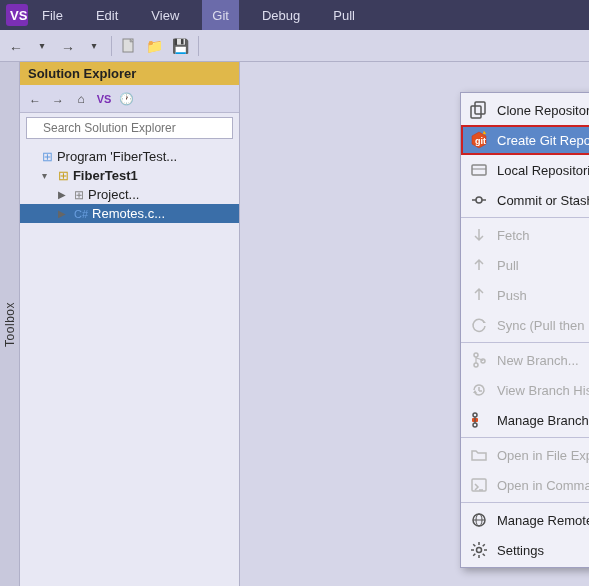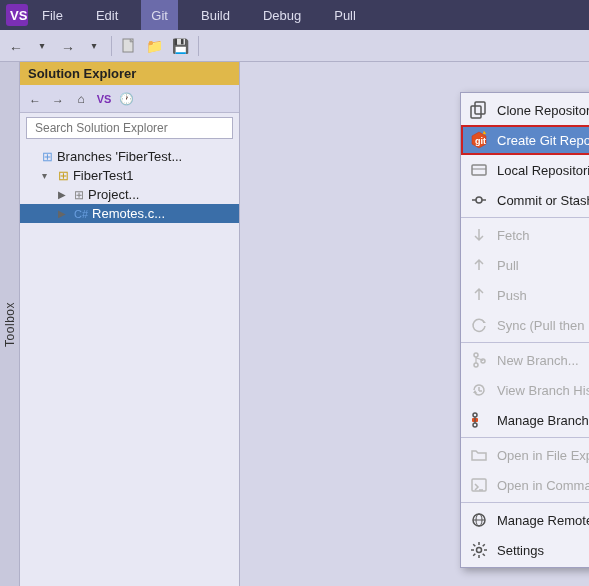--- a/index.html
+++ b/index.html
@@ -128,21 +128,21 @@
       color: #444;
       cursor: pointer;
       border-radius: 2px;
     }
     .search-box {
       margin: 4px 6px;
       background: white;
       border: 1px solid #b0b0c8;
       display: flex;
       align-items: center;
-      padding: 2px 8px;
+      padding: 2px 16px;
       height: 22px;
     }
     .search-box input {
       border: none;
       outline: none;
       width: 100%;
       font-size: 12px;
       color: #888;
       background: transparent;
     }
@@ -235,22 +235,22 @@
 
 <div class="title-bar">
 
   <svg class="vs-icon" viewBox="0 0 22 22">
     <rect width="22" height="22" rx="3" fill="#7b2fb5"></rect>
     <text x="4" y="16" font-size="13" fill="white" font-weight="bold" font-family="sans-serif">VS</text>
   </svg>
   <div class="menu-bar">
     <div class="menu-item">File</div>
     <div class="menu-item">Edit</div>
+    <div class="menu-item">View</div>
     <div class="menu-item active">Git</div>
-    <div class="menu-item">Build</div>
     <div class="menu-item">Debug</div>
     <div class="menu-item">Pull</div>
   </div>
 </div>
 
 <div class="toolbar">
   <div class="toolbar-btn">←</div>
   <div class="toolbar-btn" style="font-size:10px">▾</div>
   <div class="toolbar-btn">→</div>
   <div class="toolbar-btn" style="font-size:10px">▾</div>
@@ -284,27 +284,27 @@
       <div class="sol-btn">🕐</div>
     </div>
     <div class="search-box">
       <input type="text" placeholder="Search Solution Explorer" style="">
     </div>
     <div class="tree-area">
 
       <div class="tree-item">
         <span class="expand-icon"></span>
         <span style="color:#6a9fe0; font-size:13px;">⊞</span>
-        <span>Branches 'FiberTest...</span>
+        <span>Program 'FiberTest...</span>
       </div>
 
       <div class="tree-item" style="padding-left: 22px;">
         <span class="expand-icon">▾</span>
         <span style="color:#c8a020;">⊞</span>
-        <span style="font-weight:normal;">FiberTest1</span>
+        <span style="font-weight:bold;">FiberTest1</span>
       </div>
 
       <div class="tree-item" style="padding-left: 38px;">
         <span class="expand-icon">▶</span>
         <span style="color:#888; font-size:12px;">⊞</span>
         <span>Project...</span>
       </div>
 
       <div class="tree-item selected" style="padding-left: 38px;">
         <span class="expand-icon">▶</span>

